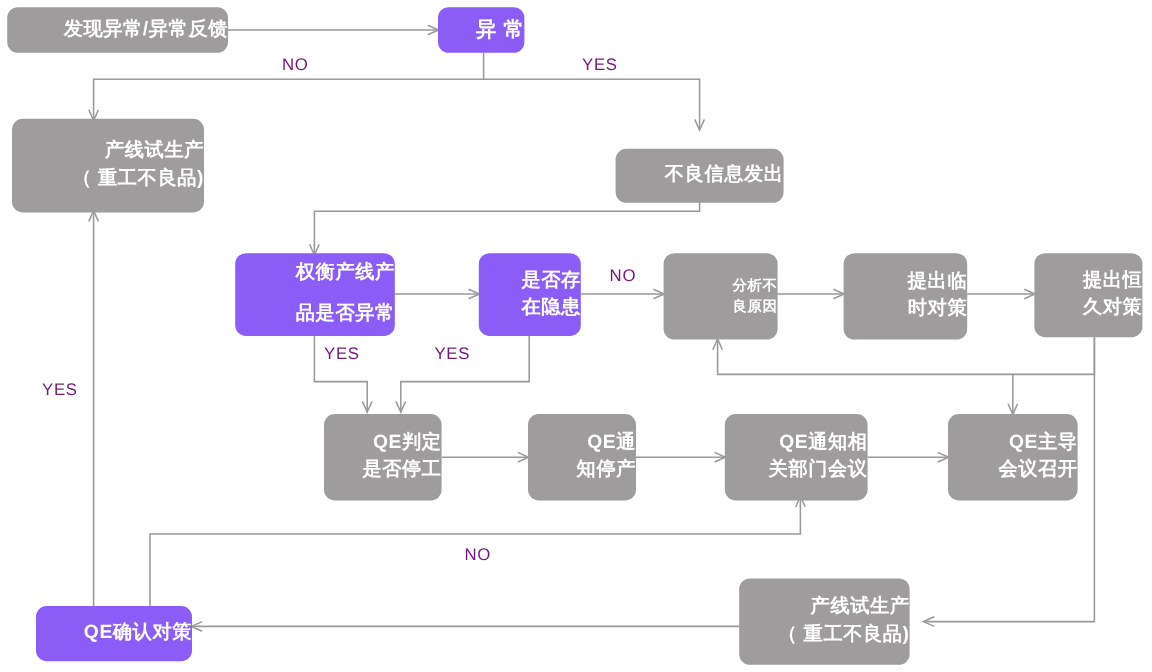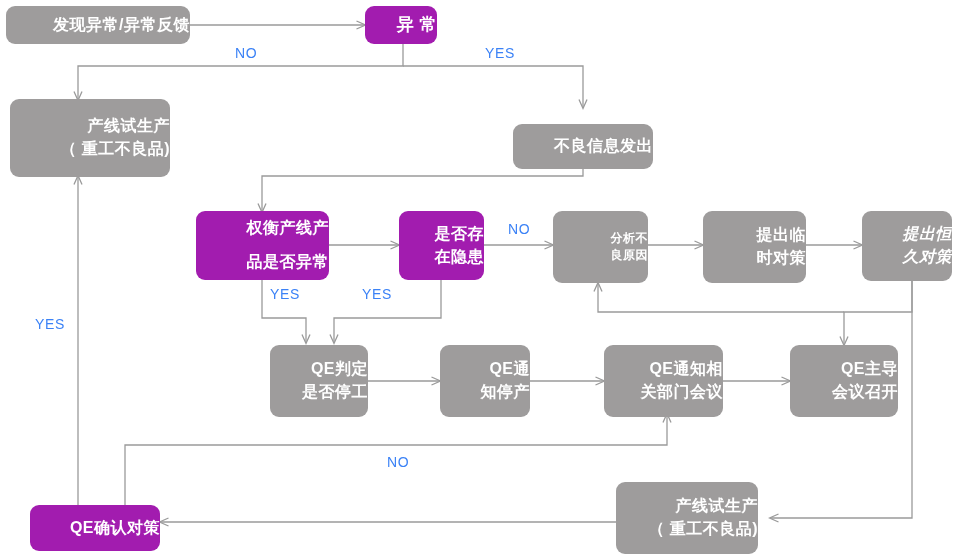--- a/index.html
+++ b/index.html
@@ -20,25 +20,25 @@
     justify-content:center;
     color:#ffffff;
     border-radius:9px;
     text-align:center;
     line-height:1.42;
     letter-spacing:0.5px;
     font-weight:600;
     z-index:3;
   }
   .node.gray{background:#9e9c9c;}
-  .node.blue{background:#a21caf;}
+  .node.blue{background:#8b5cf6;}
   .node .ln{display:block;white-space:nowrap;}
   .edge-label{
     position:absolute;
-    color:#3b82f6;
+    color:#701a75;
     font-size:14px;
     font-weight:400;
     letter-spacing:0.6px;
     z-index:4;
     white-space:nowrap;
   }
 </style>
 </head>
 <body>
 
@@ -123,21 +123,21 @@
   <div class="node gray" style="left:553px;top:211px;width:95px;height:72px;font-size:12px;padding-left:44px;">
     <span class="ln">分析不</span>
     <span class="ln">良原因</span>
   </div>
 
   <div class="node gray" style="left:703px;top:211px;width:103px;height:72px;font-size:16px;">
     <span class="ln">提出临</span>
     <span class="ln">时对策</span>
   </div>
 
-  <div class="node gray" style="left:862px;top:211px;width:90px;height:70px;font-size:16px;font-style:italic;">
+  <div class="node gray" style="left:862px;top:211px;width:90px;height:70px;font-size:16px;">
     <span class="ln">提出恒</span>
     <span class="ln">久对策</span>
   </div>
 
   <div class="node gray" style="left:270px;top:345px;width:98px;height:72px;font-size:16px;">
     <span class="ln">QE判定</span>
     <span class="ln">是否停工</span>
   </div>
 
   <div class="node gray" style="left:440px;top:345px;width:90px;height:72px;font-size:16px;">

